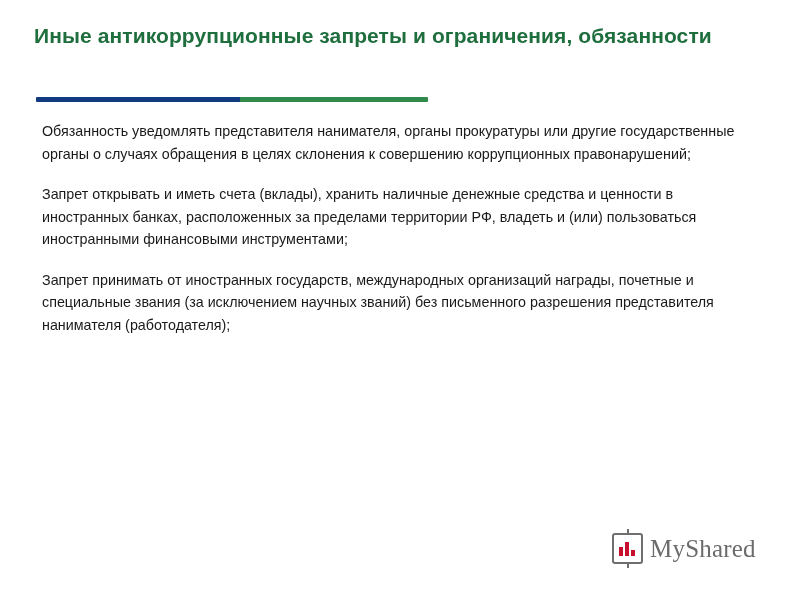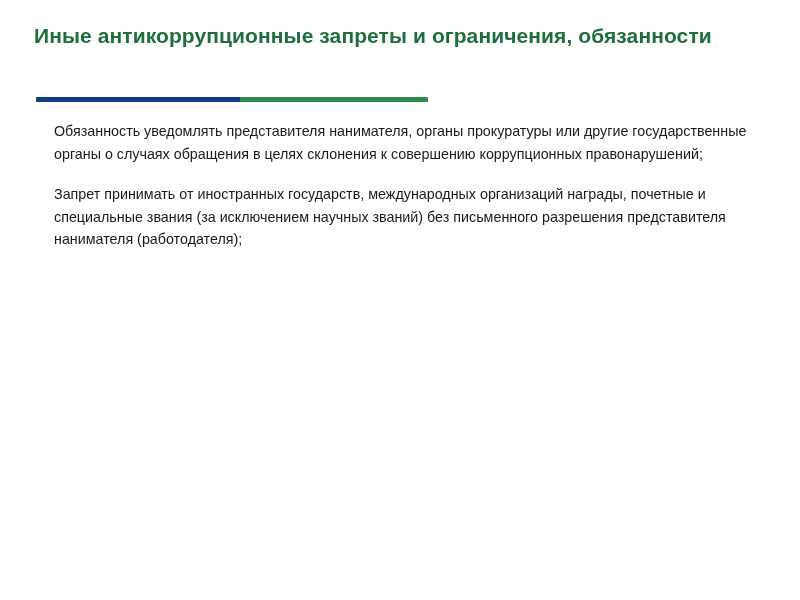--- a/index.html
+++ b/index.html
@@ -34,21 +34,21 @@
     position: absolute;
     left: 36px;
     top: 97px;
     width: 392px;
     height: 5px;
     background: linear-gradient(to right, #123a80 0%, #123a80 52%, #2f8a4c 52%, #2f8a4c 100%);
     border-radius: 1px;
   }
   .body-block {
     position: absolute;
-    left: 54px;
+    left: 42px;
     top: 120px;
     width: 718px;
   }
   .para {
     font-size: 14.3px;
     color: #1a1a1a;
     line-height: 1.58;
     margin: 0 0 18px 0;
     text-align: left;
   }
@@ -108,17 +108,28 @@
 <body>
 
 <div class="slide">
 
   <div class="slide-title">Иные антикоррупционные  запреты и ограничения, обязанности</div>
 
   <div class="title-rule"></div>
 
   <div class="body-block">
     <p class="para">Обязанность уведомлять представителя нанимателя, органы прокуратуры или другие государственные органы о случаях обращения в целях склонения к совершению коррупционных правонарушений;</p>
+    <p class="para">Запрет открывать и иметь счета (вклады), хранить наличные денежные средства и ценности в иностранных банках, расположенных за пределами территории РФ, владеть и (или) пользоваться иностранными финансовыми инструментами;</p>
     <p class="para">Запрет принимать от иностранных государств, международных организаций награды, почетные и специальные звания (за исключением научных званий) без письменного разрешения представителя нанимателя (работодателя);</p>
   </div>
 
+  <div class="logo">
+    <span class="logo-mark">
+      <span class="stem-top"></span>
+      <span class="bar b1"></span>
+      <span class="bar b2"></span>
+      <span class="bar b3"></span>
+      <span class="stem-bottom"></span>
+    </span>
+    <span class="logo-text">MyShared</span>
+  </div>
 
 </div>
 
 </body></html>

